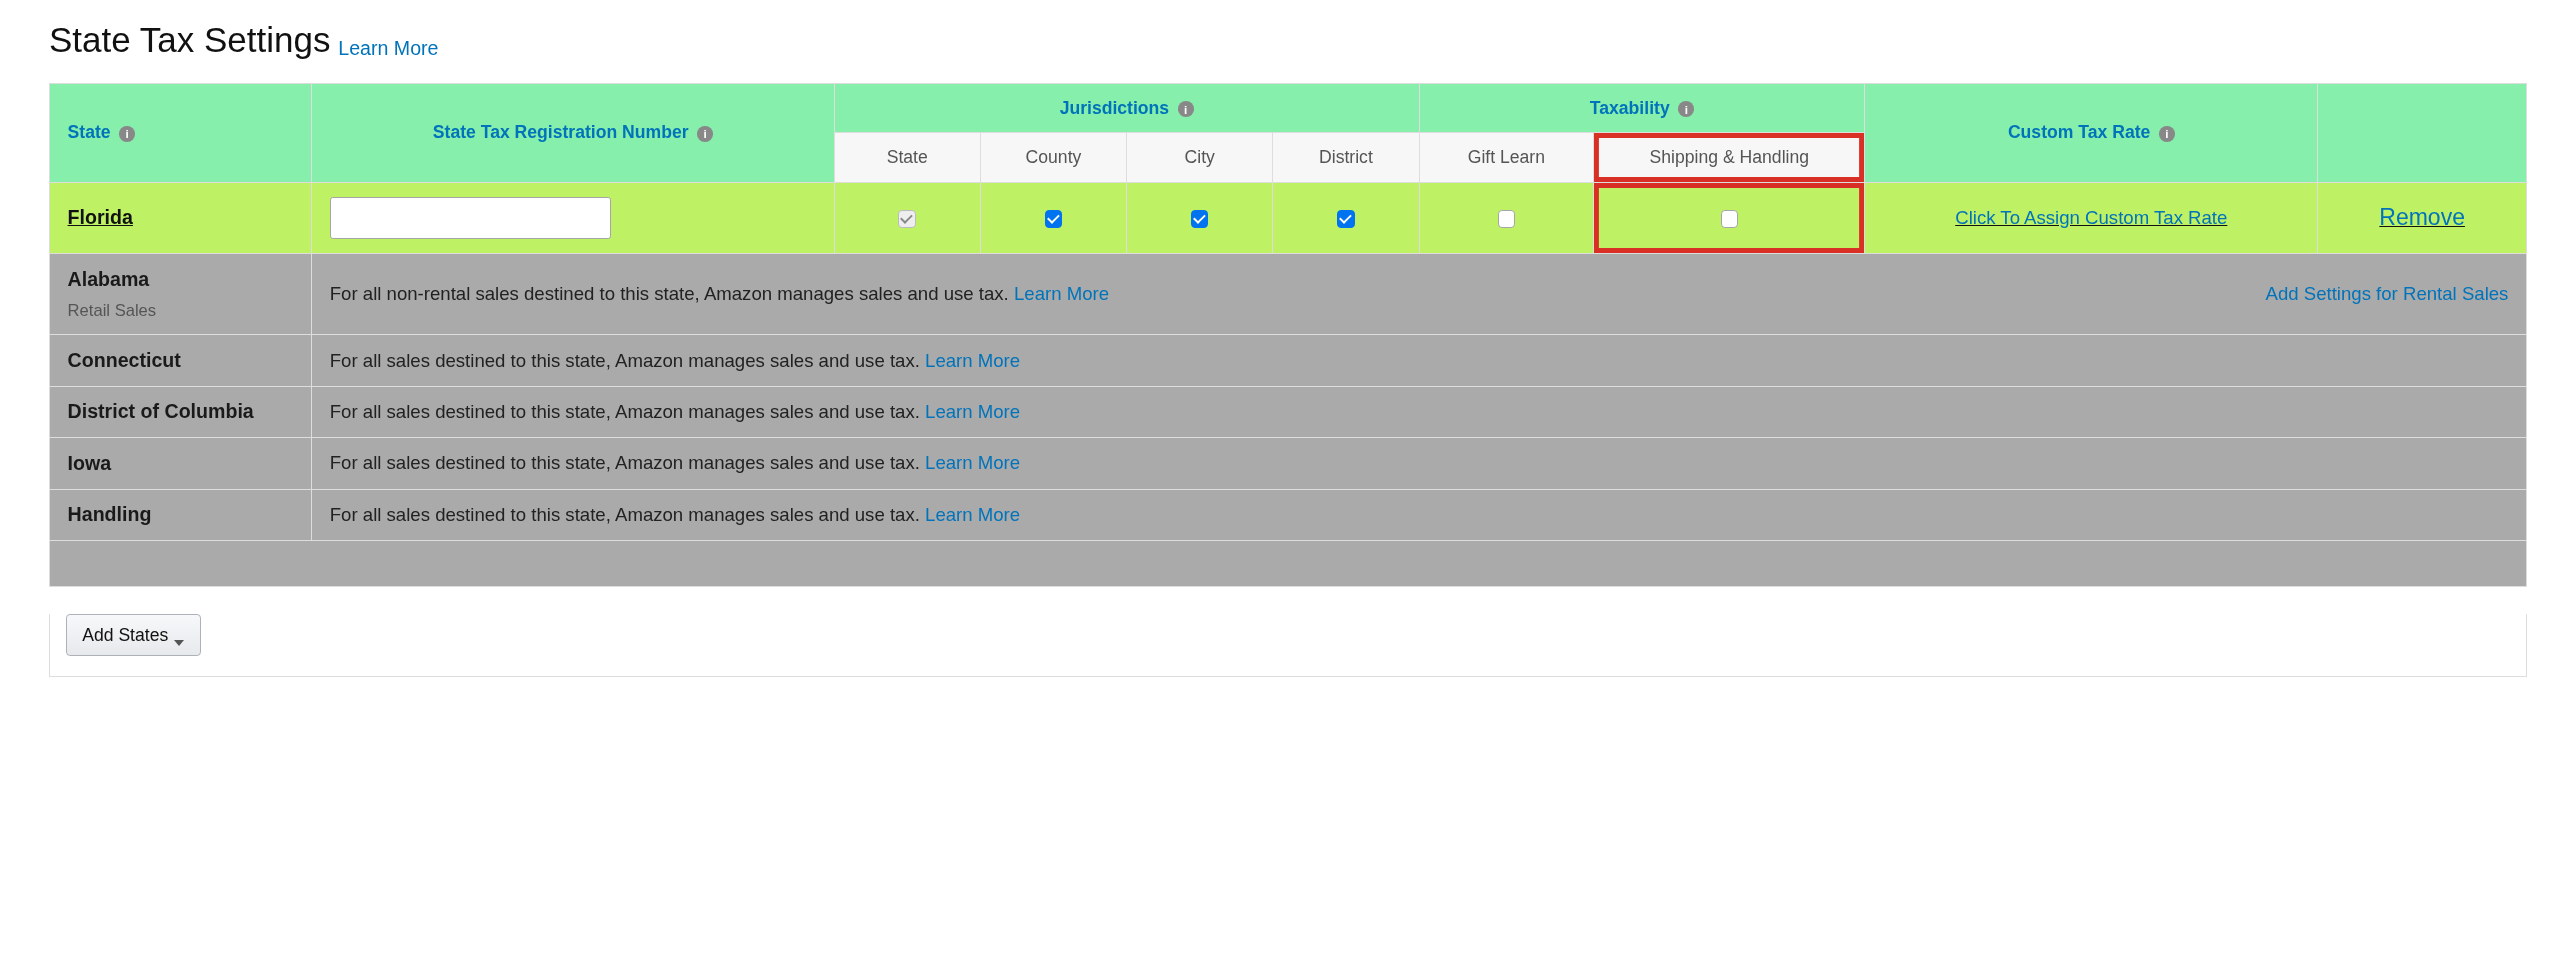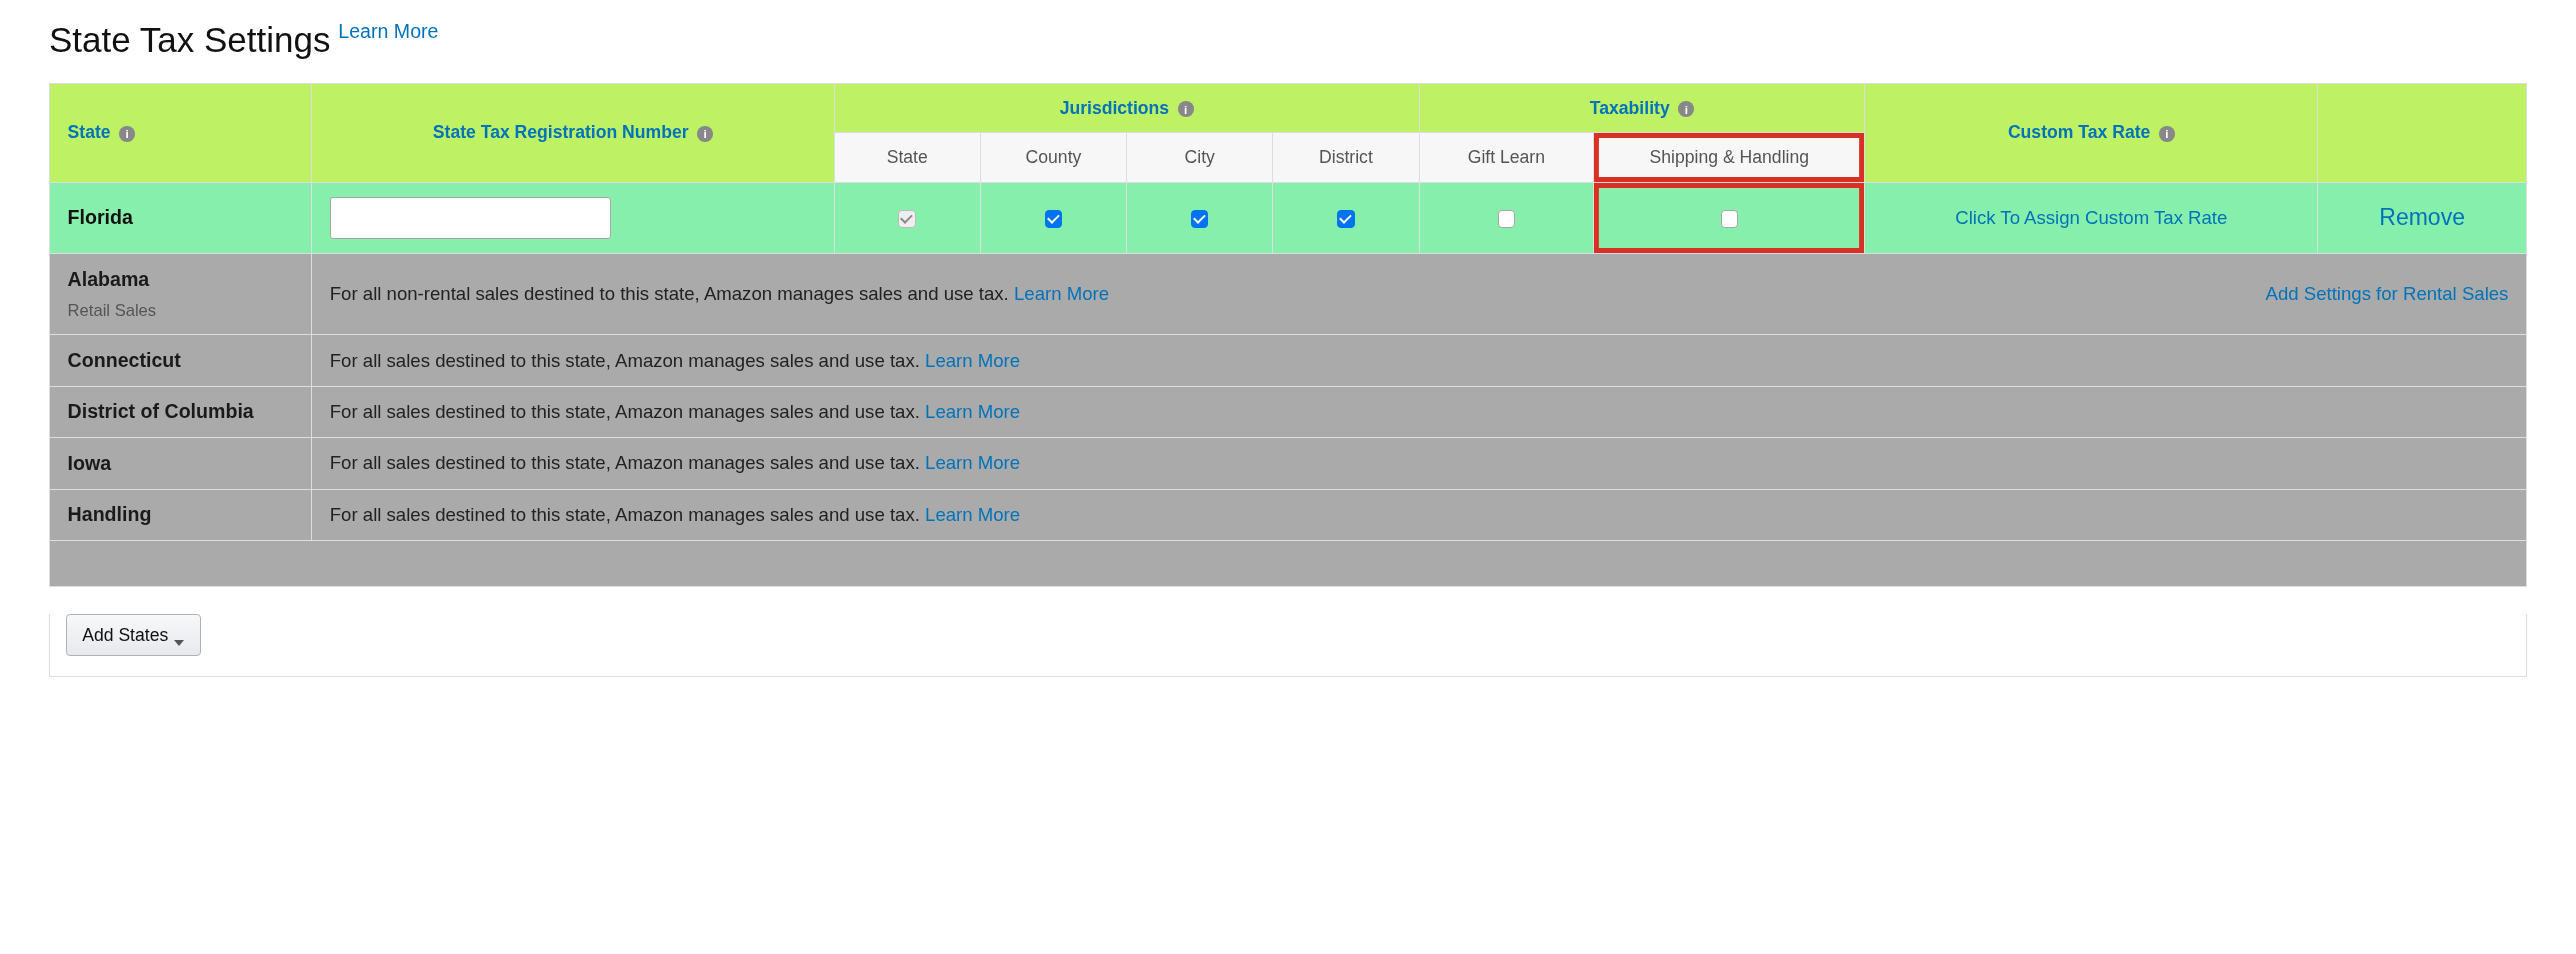--- a/index.html
+++ b/index.html
@@ -10,21 +10,21 @@
     color: #111;
     font-size: 13.7px;
   }
   .page {
     width: 2576px;
     padding: 19.6px 49px 49px 49px;
     box-sizing: border-box;
   }
   .title-row {
     display: flex;
-    align-items: flex-start;
+    align-items: flex-end;
     gap: 7.8px;
     margin-bottom: 23.5px;
   }
   .title-row h1 {
     font-size: 35px;
     font-weight: 400;
     margin: 0;
     color: #111;
   }
   a.link, span.link {
@@ -41,21 +41,21 @@
     table-layout: fixed;
   }
   table.tax-table th, table.tax-table td {
     border: 1px solid #ddd;
     padding: 13.7px 17.6px;
     text-align: left;
     vertical-align: middle;
     font-size: 17.6px;
   }
   thead th {
-    background: #bef264;
+    background: #86efac;
     font-weight: 400;
     color: #444;
   }
   .header-link {
     color: #0073bb;
     font-weight: 700;
     font-size: 17.6px;
     cursor: pointer;
   }
   .info-icon {
@@ -82,21 +82,21 @@
   }
   .center { text-align: center !important; }
   col.col-state { width: 147px; }
   col.col-reg   { width: 293px; }
   col.col-jur   { width: 82px; }
   col.col-gw    { width: 98px; }
   col.col-sh    { width: 152px; }
   col.col-rate  { width: 254px; }
   col.col-remove{ width: 117px; }
 
-  .tr-florida td { background: #86efac; }
+  .tr-florida td { background: #bef264; text-decoration: underline; }
   .tr-florida td.state-name { font-weight: 700; font-size: 19.6px; }
   .tr-managed td { background: #aaaaaa; }
   .tr-managed td.state-name { font-weight: 700; font-size: 19.6px; color: #1a1a1a; }
   .tr-managed td.state-name .subtext { display:block; font-weight:400; color: #555; font-size: 16.6px; margin-top: 10px; }
   .tr-managed td.desc { color: #222; font-size: 18.6px; }
   .tr-managed td.desc .link { color: #0073bb; }
 
   .full-row td { height: 17.6px; background: #aaaaaa; padding-top:3.9px; padding-bottom:3.9px; }
 
   input.reg-input {

